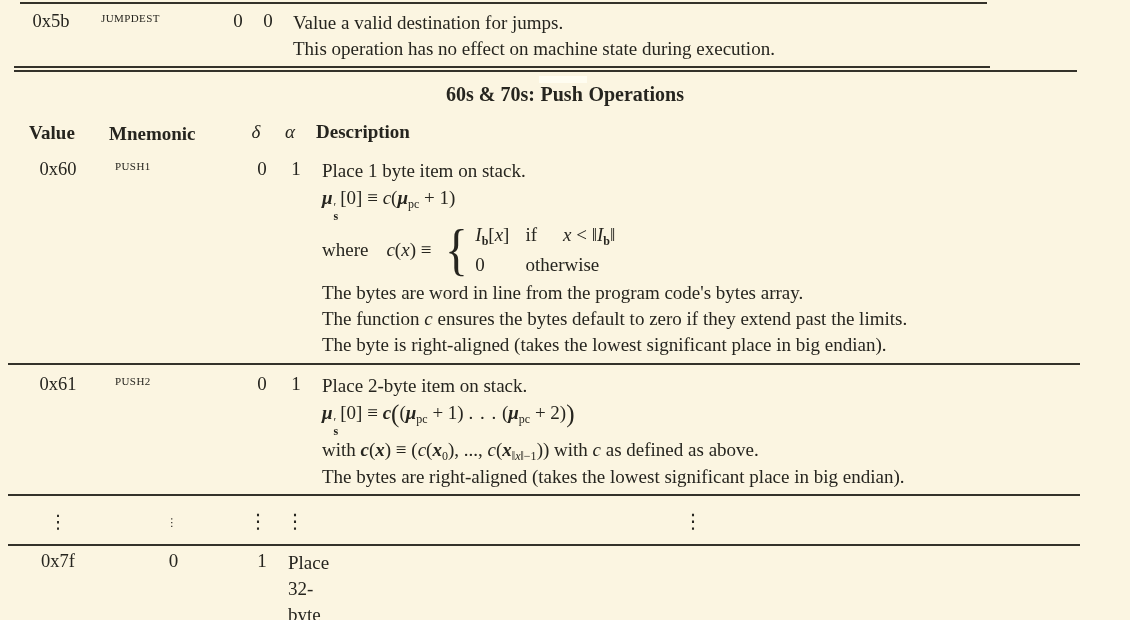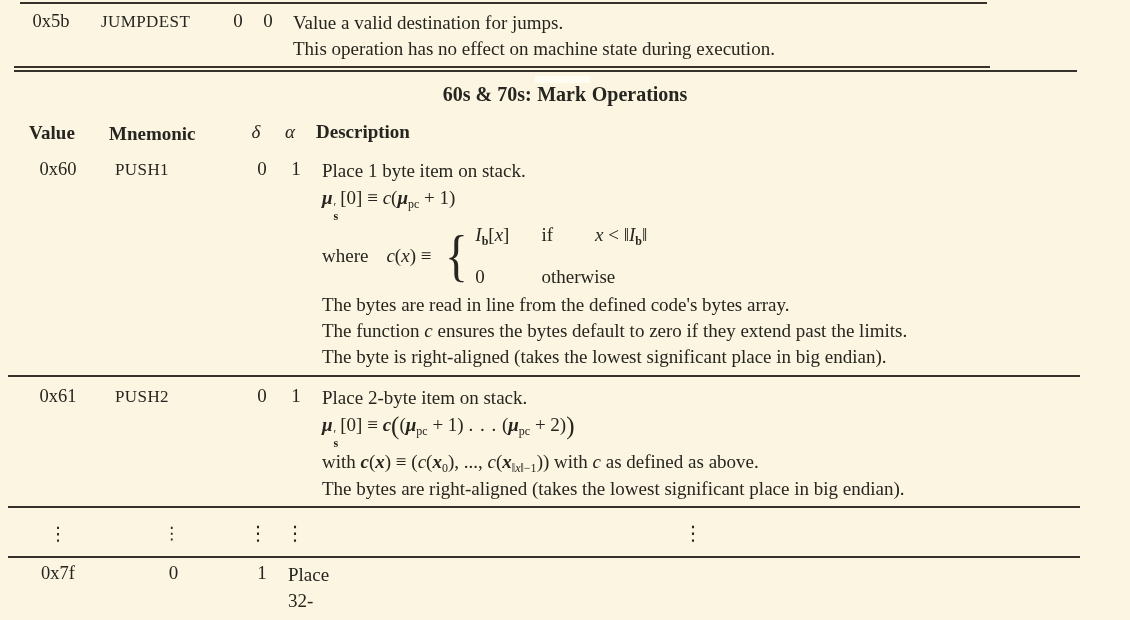--- a/index.html
+++ b/index.html
@@ -15,21 +15,21 @@
   .rule-top{margin:2px 0 0 20px;width:967px;}
   .dbl{margin-top:4px;}
   .dbl .a{margin-left:14px;width:976px;}
   .dbl .b{margin-left:14px;width:1063px;margin-top:2px;}
   .rule-mid{margin-left:8px;width:1072px;}
 
   
   .trow{display:grid;grid-template-columns:88px 143px 34px 34px 1fr;padding:0 14px;align-items:start;}
   .trow.jd{grid-template-columns:74px 135px 30px 30px 1fr;}
   .cv{text-align:center;font-size:18.5px;padding-top:1px;}
-  .cm{padding-left:13px;font-size:17px;letter-spacing:.4px;padding-top:2px;}
+  .cm{padding-left:13px;font-size:11px;letter-spacing:.4px;padding-top:2px;}
   .cd,.ca{text-align:center;}
   .cdesc{padding-left:9px;}
   .jd .cdesc{padding-left:10px;}
 
   .dline{line-height:26px;}
   .math{line-height:28px;}
   .bi{font-weight:bold;font-style:italic;}
   i{font-style:italic;}
   .sm{font-size:12px;vertical-align:-4px;line-height:0;}
   .sm i{font-size:12px;}
@@ -46,21 +46,21 @@
 
   
   .sect{margin-top:9px;text-align:center;font-weight:bold;font-size:20px;line-height:26px;}
   .sect .pushw{position:relative;margin:0 .28em;display:inline-block;}
   .sect .hl-bar{position:absolute;left:-2px;right:-4px;top:-5px;height:7px;background:#fffdf1;}
 
   
   .cases-line{display:flex;align-items:center;margin:1px 0 2px 0;line-height:26px;}
   .cases-lead .gap{display:inline-block;width:18px;}
   .brace{font-size:56px;font-weight:300;line-height:50px;margin:0 5px 0 12px;transform:scaleX(.85);display:inline-block;}
-  .cases-grid{display:grid;grid-template-columns:max-content max-content max-content;column-gap:0;row-gap:4px;align-items:baseline;gap:16px;}
+  .cases-grid{display:grid;grid-template-columns:max-content max-content max-content;column-gap:0;row-gap:4px;align-items:baseline;}
   .cases-grid .cifc{padding:0 26px 0 16px;}
   .cspan{grid-column:2 / span 2;padding-left:16px;}
 
   
   .dotsrow{height:48px;align-items:center;font-size:20px;}
   .dotsrow div{text-align:center;line-height:48px;}
   .dotsrow .cm{padding-left:13px;padding-right:16px;}
   .dotsrow .cd{padding-right:8px;}
   .dotsrow .ca{padding-right:2px;}
   .dotsrow .cdesc{text-align:center;padding-right:52px;}
@@ -89,21 +89,21 @@
       <div class="dline">This operation has no effect on machine state during execution.</div>
     </div>
   </div>
 
   <div class="dbl">
     <div class="rule a"></div>
     <div class="rule b"></div>
   </div>
 
   <div class="sect">
-    <span>60s &amp; 70s:</span><span class="pushw"><span class="hl-bar"></span><span>Mark</span></span><span>Operations</span>
+    <span>60s &amp; 70s:</span><span class="pushw"><span class="hl-bar"></span><span>Push</span></span><span>Operations</span>
   </div>
 
   <div class="trow hdr">
     <div class="cv">Value</div>
     <div class="cm">Mnemonic</div>
     <div class="cd">δ</div>
     <div class="ca">α</div>
     <div class="cdesc">Description</div>
   </div>
 
@@ -122,21 +122,21 @@
         <span class="cases-lead"><span>where</span><span class="gap"></span><span><i>c</i>(<i>x</i>) ≡</span></span>
         <span class="brace">{</span>
         <span class="cases-grid">
           <span><i>I</i><sub class="sm"><b>b</b></sub>[<i>x</i>]</span>
           <span class="cifc">if</span>
           <span><i>x</i> &lt; ‖<i>I</i><sub class="sm"><b>b</b></sub>‖</span>
           <span>0</span>
           <span class="cspan">otherwise</span>
         </span>
       </div>
-      <div class="dline">The bytes are read in line from the defined code's bytes array.</div>
+      <div class="dline">The bytes are word in line from the program code's bytes array.</div>
       <div class="dline">The function <i>c</i> ensures the bytes default to zero if they extend past the limits.</div>
       <div class="dline">The byte is right-aligned (takes the lowest significant place in big endian).</div>
     </div>
   </div>
 
   <div class="rule rule-mid rule-after-p1"></div>
 
   <div class="trow mt-p2">
     <div class="cv">0x61</div>
     <div class="cm">PUSH2</div>

